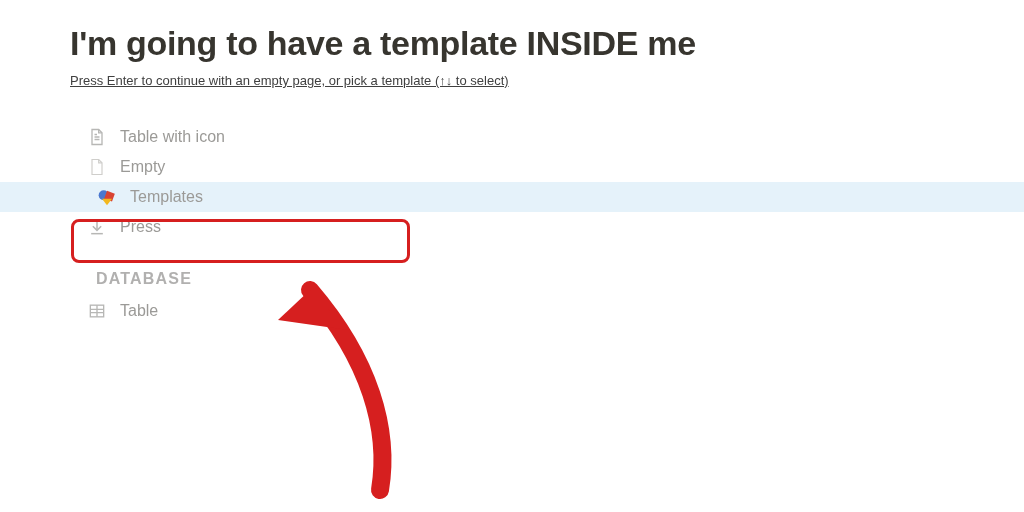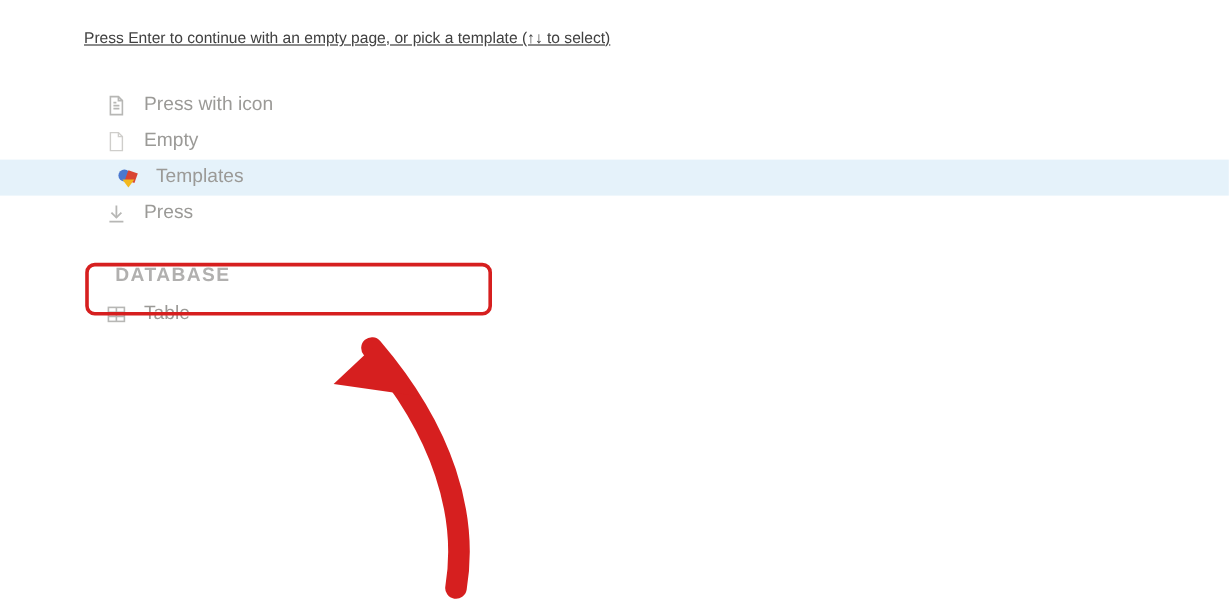--- a/index.html
+++ b/index.html
@@ -76,33 +76,34 @@
   .arrow-anno {
     position: absolute;
     pointer-events: none;
   }
 </style>
 </head>
 <body>
 
 <div class="page">
 
+  <h1 class="title">I'm going to have a template INSIDE me</h1>
   <p class="hint">Press Enter to continue with an empty page, or pick a template (↑↓ to select)</p>
 
   <div class="option-list">
 
     <div class="option">
       <span class="icon">
         <svg width="20" height="20" viewBox="0 0 24 24" fill="none" stroke="#b7b7b5" stroke-width="1.6">
           <path d="M6 3h8l4 4v14H6z"></path>
           <path d="M14 3v4h4"></path>
           <path d="M9 12h6M9 15h6M9 9h3"></path>
         </svg>
       </span>
-      <span>Press with icon</span>
+      <span>Table with icon</span>
     </div>
 
     <div class="option">
       <span class="icon">
         <svg width="20" height="20" viewBox="0 0 24 24" fill="none" stroke="#cfcecb" stroke-width="1.4">
           <path d="M6 3h8l4 4v14H6z"></path>
           <path d="M14 3v4h4"></path>
         </svg>
       </span>
       <span>Empty</span>

